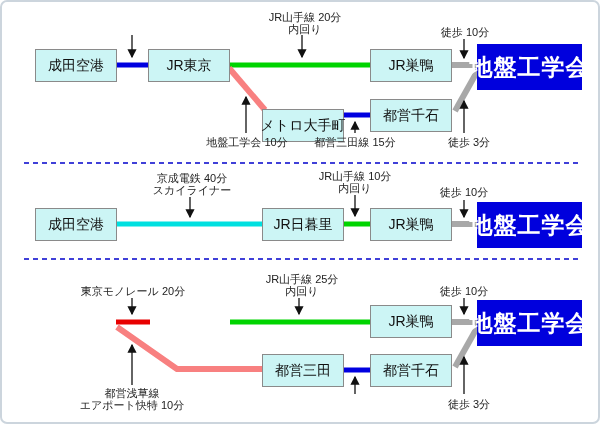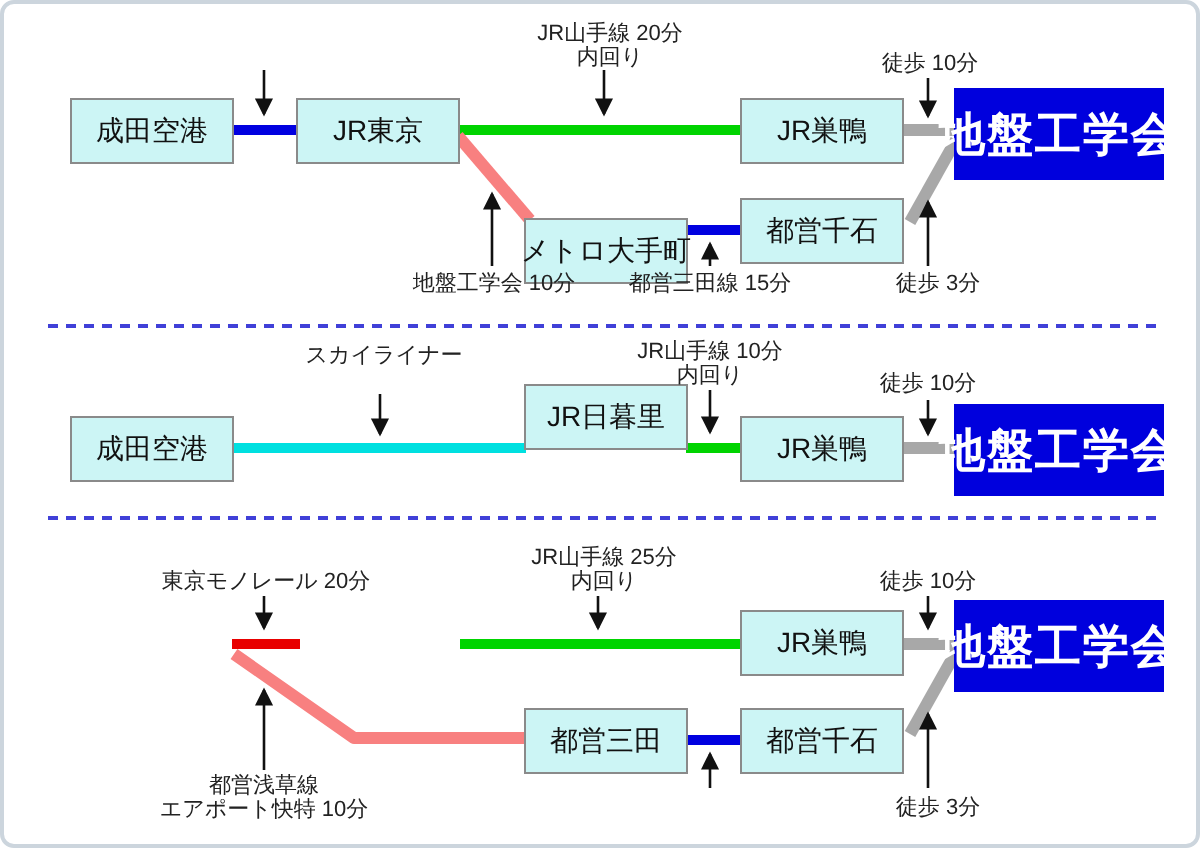--- a/index.html
+++ b/index.html
@@ -81,21 +81,21 @@
   </svg>
 
   <div class="station" style="left:33px;top:47px;">成田空港</div>
   <div class="station" style="left:146px;top:47px;">JR東京</div>
   <div class="station" style="left:260px;top:97px;margin-top:10px;">メトロ大手町</div>
   <div class="station" style="left:368px;top:47px;">JR巣鴨</div>
   <div class="station" style="left:368px;top:97px;">都営千石</div>
   <div class="dest" style="left:475px;top:42px;">地盤工学会</div>
 
   <div class="station" style="left:33px;top:206px;">成田空港</div>
-  <div class="station" style="left:260px;top:190px;">JR日暮里</div>
+  <div class="station" style="left:260px;top:206px;">JR日暮里</div>
   <div class="station" style="left:368px;top:206px;">JR巣鴨</div>
   <div class="dest" style="left:475px;top:200px;">地盤工学会</div>
 
   <div class="station" style="left:260px;top:352px;">都営三田</div>
   <div class="station" style="left:368px;top:303px;">JR巣鴨</div>
   <div class="station" style="left:368px;top:352px;">都営千石</div>
   <div class="dest" style="left:475px;top:298px;">地盤工学会</div>
 
   <div class="rlabel" style="left:218px;top:9px;">
     <span>JR山手線 20分</span>
@@ -107,20 +107,21 @@
   <div class="rlabel" style="left:160px;top:134px;">
     <span>地盤工学会 10分</span>
   </div>
   <div class="rlabel" style="left:268px;top:134px;">
     <span>都営三田線 15分</span>
   </div>
   <div class="rlabel" style="left:382px;top:134px;">
     <span>徒歩 3分</span>
   </div>
   <div class="rlabel" style="left:105px;top:170px;">
+    <span>京成電鉄 40分</span>
     <span>スカイライナー</span>
   </div>
   <div class="rlabel" style="left:268px;top:168px;">
     <span>JR山手線 10分</span>
     <span>内回り</span>
   </div>
   <div class="rlabel" style="left:377px;top:184px;">
     <span>徒歩 10分</span>
   </div>
   <div class="rlabel" style="left:215px;top:271px;">

